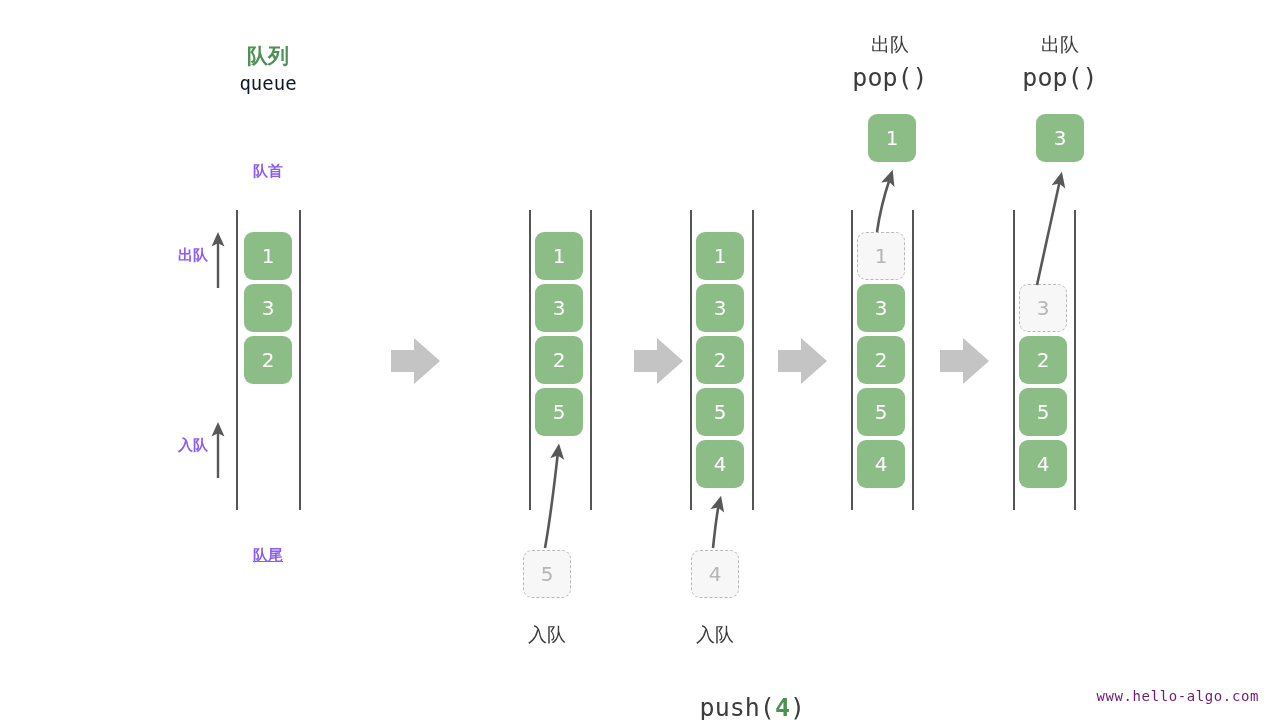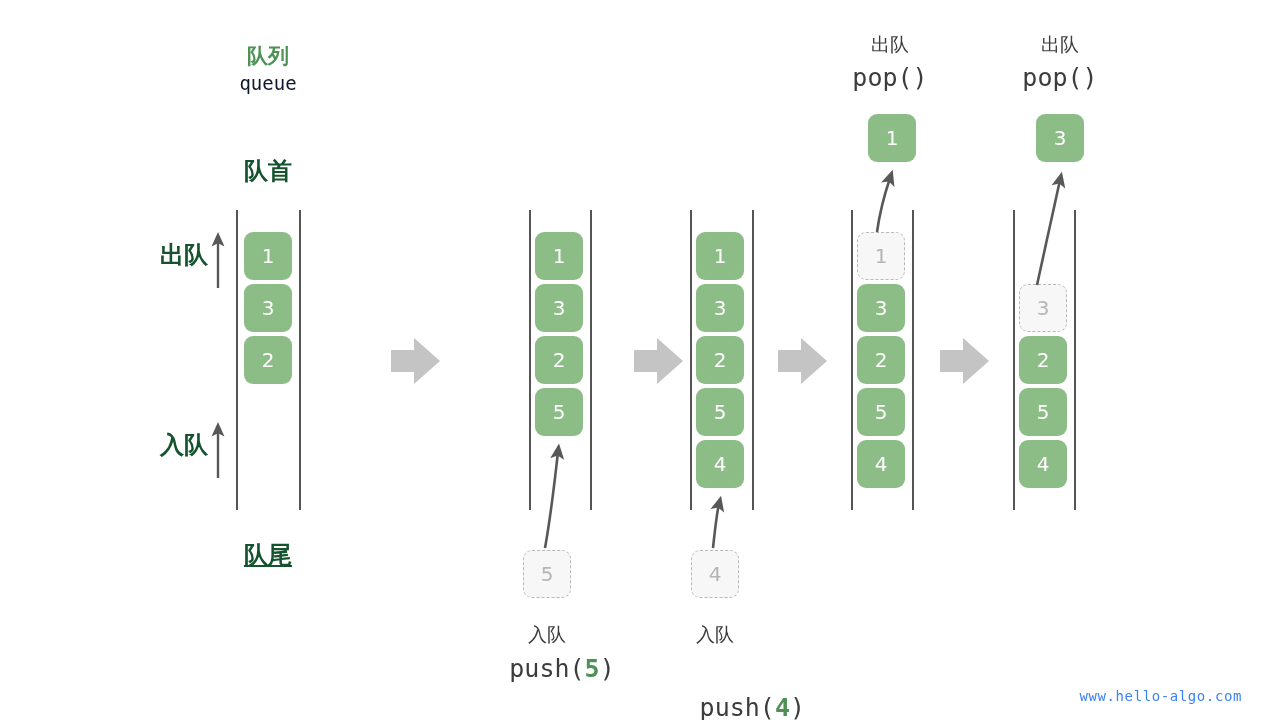--- a/index.html
+++ b/index.html
@@ -14,23 +14,23 @@
     position: relative;
     width: 1280px;
     height: 720px;
     background: #ffffff;
     overflow: hidden;
   }
 
   
   .label {
     position: absolute;
-    color: #14532d;
+    color: #8b5cf6;
     font-weight: bold;
-    font-size: 24px;
+    font-size: 15px;
     line-height: 26px;
     text-align: center;
     white-space: nowrap;
     font-family: "DejaVu Sans", "Liberation Sans", sans-serif;
   }
   .label.title-cn {
     color: #4d9154;
     font-size: 21px;
   }
   .label.mono {
@@ -57,23 +57,23 @@
     white-space: nowrap;
     font-family: "DejaVu Sans Mono", "Liberation Mono", monospace;
   }
   .op-code .accent {
     color: #4d9154;
     font-weight: bold;
   }
 
   .watermark {
     position: absolute;
-    right: 38px;
+    right: 21px;
     bottom: 16px;
-    color: #3b82f6;
+    color: #701a75;
     font-size: 14px;
     letter-spacing: 0.6px;
     font-family: "DejaVu Sans Mono", "Liberation Mono", monospace;
     white-space: nowrap;
   }
 
   
   .rail {
     position: absolute;
     width: 1.6px;
@@ -139,21 +139,20 @@
   <div class="rail" style="left:590px; top:210px; height:300px;"></div>
 
   <div class="cell filled" style="left:535px; top:232px;">1</div>
   <div class="cell filled" style="left:535px; top:284px;">3</div>
   <div class="cell filled" style="left:535px; top:336px;">2</div>
   <div class="cell filled" style="left:535px; top:388px;">5</div>
 
   <div class="cell ghost" style="left:523px; top:550px;">5</div>
 
   <div class="op-cn" style="left:487px; top:620px; width:120px;">入队</div>
-  <div class="op-code" style="left:487px; top:655px; width:150px;"><span>push(</span><span class="accent">5</span><span>)</span></div>
 
   <div class="rail" style="left:690px; top:210px; height:300px;"></div>
   <div class="rail" style="left:752px; top:210px; height:300px;"></div>
 
   <div class="cell filled" style="left:696px; top:232px;">1</div>
   <div class="cell filled" style="left:696px; top:284px;">3</div>
   <div class="cell filled" style="left:696px; top:336px;">2</div>
   <div class="cell filled" style="left:696px; top:388px;">5</div>
   <div class="cell filled" style="left:696px; top:440px;">4</div>
 

